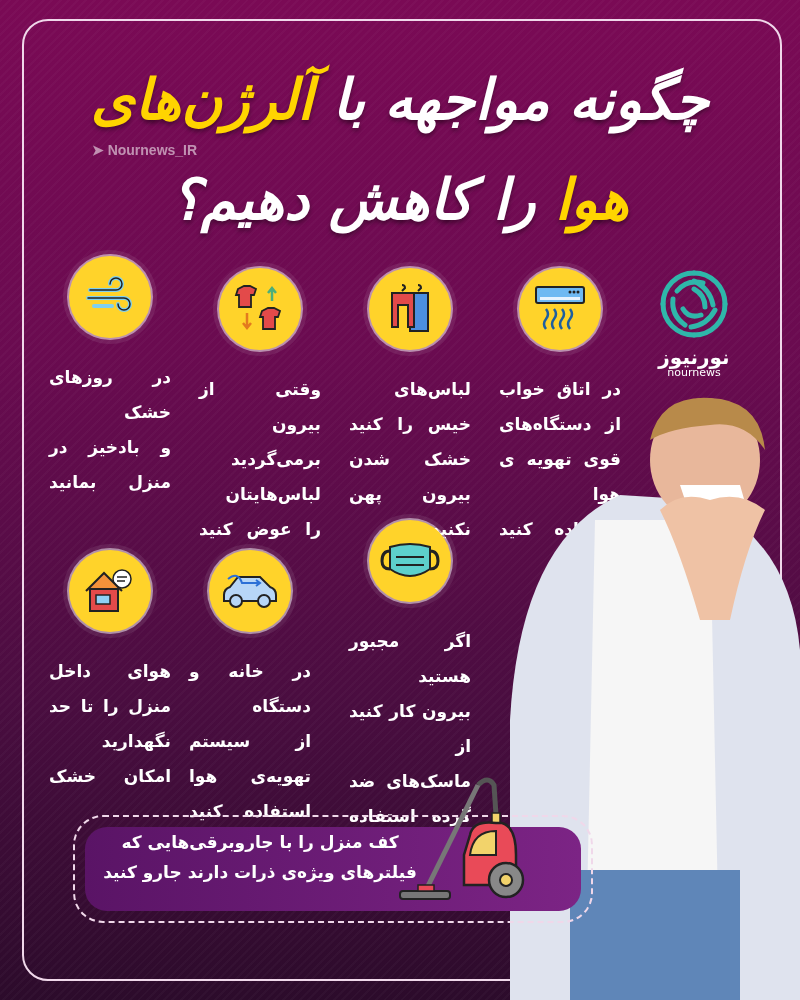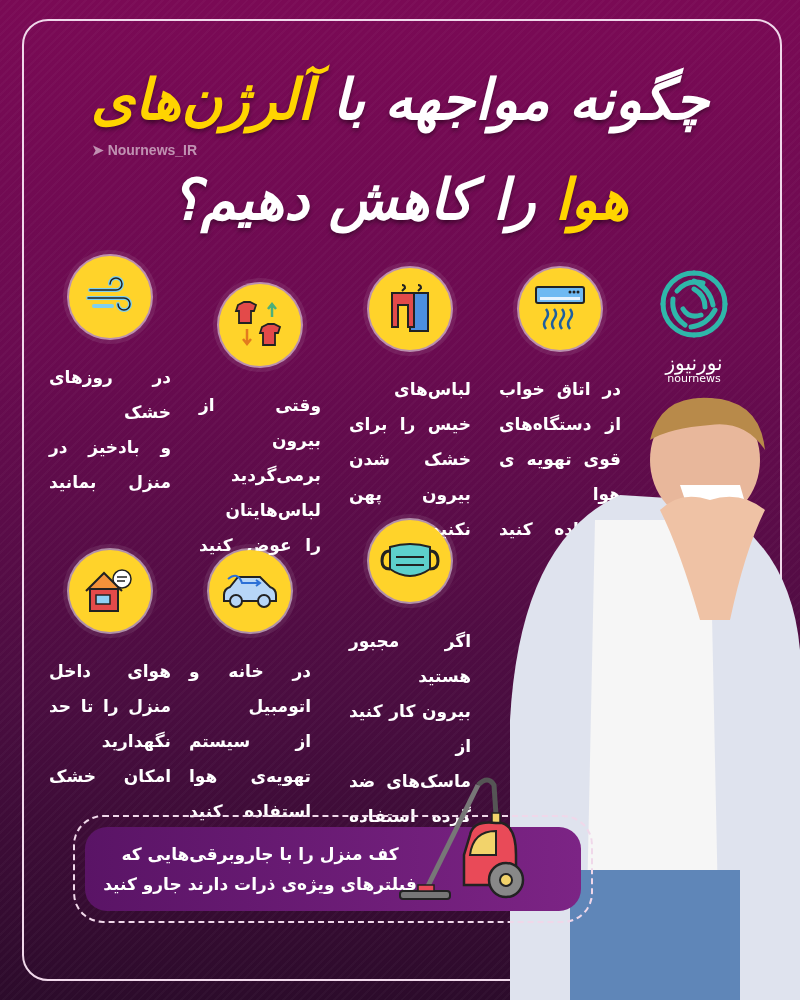--- a/index.html
+++ b/index.html
@@ -26,21 +26,21 @@
     font-style: italic;
   }
   .title1 { top: 72px; left: 60px; right: 60px; }
   .title2 { top: 172px; left: 60px; right: 60px; }
   .hl { color: #ffd400; }
   .handle {
     position: absolute; left: 92px; top: 142px; font-size: 14px;
     color: rgba(255,255,255,0.55); font-family: "Liberation Sans", sans-serif; font-weight: bold;
   }
   .logo { position: absolute; left: 654px; top: 265px; width: 80px; text-align: center; }
-  .logo .fa { font-size: 20px; font-weight: normal; direction: rtl; line-height: 1; margin-top: 6px; }
+  .logo .fa { font-size: 20px; font-weight: bold; direction: rtl; line-height: 1; }
   .logo .en { font-size: 11px; line-height: 1.1; }
 
   .tip { position: absolute; width: 150px; text-align: center; }
   .icon-circle {
     width: 82px; height: 82px; border-radius: 50%; background: #ffd32a;
     margin: 0 auto; display: flex; align-items: center; justify-content: center;
     box-shadow: 0 0 0 2px rgba(255,255,255,0.5), 0 0 0 6px rgba(255,255,255,0.08);
   }
   .tip-text {
     direction: rtl; margin-top: 22px; font-size: 17px; font-weight: bold;
@@ -49,21 +49,21 @@
   }
   .tip-text span { display: block; text-align-last: justify; }
 
   .bottom-box {
     position: absolute; left: 73px; top: 815px; width: 520px; height: 108px;
     border: 2px dashed #f0d8ea; border-radius: 30px; padding: 10px;
   }
   .bottom-inner {
     width: 100%; height: 100%; border-radius: 22px;
     background: linear-gradient(90deg, #5a1466 0%, #7c2485 100%);
-    display: flex; align-items: center; justify-content: flex-start;
+    display: flex; justify-content: flex-start;
   }
   .bottom-text {
     direction: rtl; font-size: 17px; font-weight: bold; line-height: 30px;
     width: 330px; text-align: center; margin-left: 10px;
   }
   .vacuum { position: absolute; left: 398px; top: 775px; }
 
   .person { position: absolute; left: 510px; top: 390px; }
 </style>
 </head>
@@ -132,27 +132,27 @@
   <div class="icon-circle">
     <svg width="56" height="56" viewBox="0 0 56 56">
       <path d="M20 4 q3 0 3 3 l-3 3" fill="none" stroke="#222" stroke-width="2"></path>
       <path d="M36 4 q3 0 3 3 l-3 3" fill="none" stroke="#222" stroke-width="2"></path>
       <rect x="28" y="12" width="18" height="38" fill="#4c8fe0" stroke="#222" stroke-width="2"></rect>
       <path d="M10 12 h22 v34 h-6 v-22 h-10 v22 h-6z" fill="#e34a4a" stroke="#222" stroke-width="2"></path>
     </svg>
   </div>
   <div class="tip-text">
     <span>لباس‌های</span>
-    <span>خیس را برای</span>
+    <span>خیس را کنید</span>
     <span>خشک شدن</span>
     <span>بیرون پهن نکنید</span>
   </div>
 </div>
 
-<div class="tip" style="left:185px; top:284px;">
+<div class="tip" style="left:185px; top:268px;">
   <div class="icon-circle">
     <svg width="56" height="56" viewBox="0 0 56 56">
       <path d="M6 8 l6 -3 h6 l6 3 l-2 6 h-3 v12 h-12 v-12 h-3z" fill="#e34a4a" stroke="#222" stroke-width="1.8"></path>
       <path d="M30 30 l6 -3 h6 l6 3 l-2 6 h-3 v12 h-12 v-12 h-3z" fill="#e34a4a" stroke="#222" stroke-width="1.8"></path>
       <path d="M40 20 v-12 m-4 4 l4 -5 l4 5" fill="none" stroke="#4caf7a" stroke-width="2.5"></path>
       <path d="M15 32 v14 m-4 -4 l4 5 l4 -5" fill="none" stroke="#e37a1e" stroke-width="2.5"></path>
     </svg>
   </div>
   <div class="tip-text">
     <span>وقتی از بیرون</span>
@@ -204,21 +204,21 @@
 <div class="tip" style="left:175px; top:550px;">
   <div class="icon-circle">
     <svg width="60" height="44" viewBox="0 0 60 44">
       <path d="M4 26 q0 -6 6 -8 l8 -10 h22 l10 10 q6 2 6 8 v6 h-52z" fill="#b7d6f7" stroke="#222" stroke-width="2"></path>
       <circle cx="16" cy="32" r="6" fill="#b7d6f7" stroke="#222" stroke-width="2"></circle>
       <circle cx="44" cy="32" r="6" fill="#b7d6f7" stroke="#222" stroke-width="2"></circle>
       <path d="M8 10 q10 -8 14 4 h18 m-4 -3 l4 3 l-4 3" fill="none" stroke="#2b6fd6" stroke-width="2"></path>
     </svg>
   </div>
   <div class="tip-text">
-    <span>در خانه و اتومبیل</span>
+    <span>در خانه و دستگاه</span>
     <span>از سیستم</span>
     <span>تهویه‌ی هوا</span>
     <span>استفاده کنید</span>
   </div>
 </div>
 
 <div class="tip" style="left:35px; top:550px;">
   <div class="icon-circle">
     <svg width="60" height="52" viewBox="0 0 60 52">
       <circle cx="42" cy="14" r="9" fill="#fff" stroke="#222" stroke-width="1.5"></circle>

